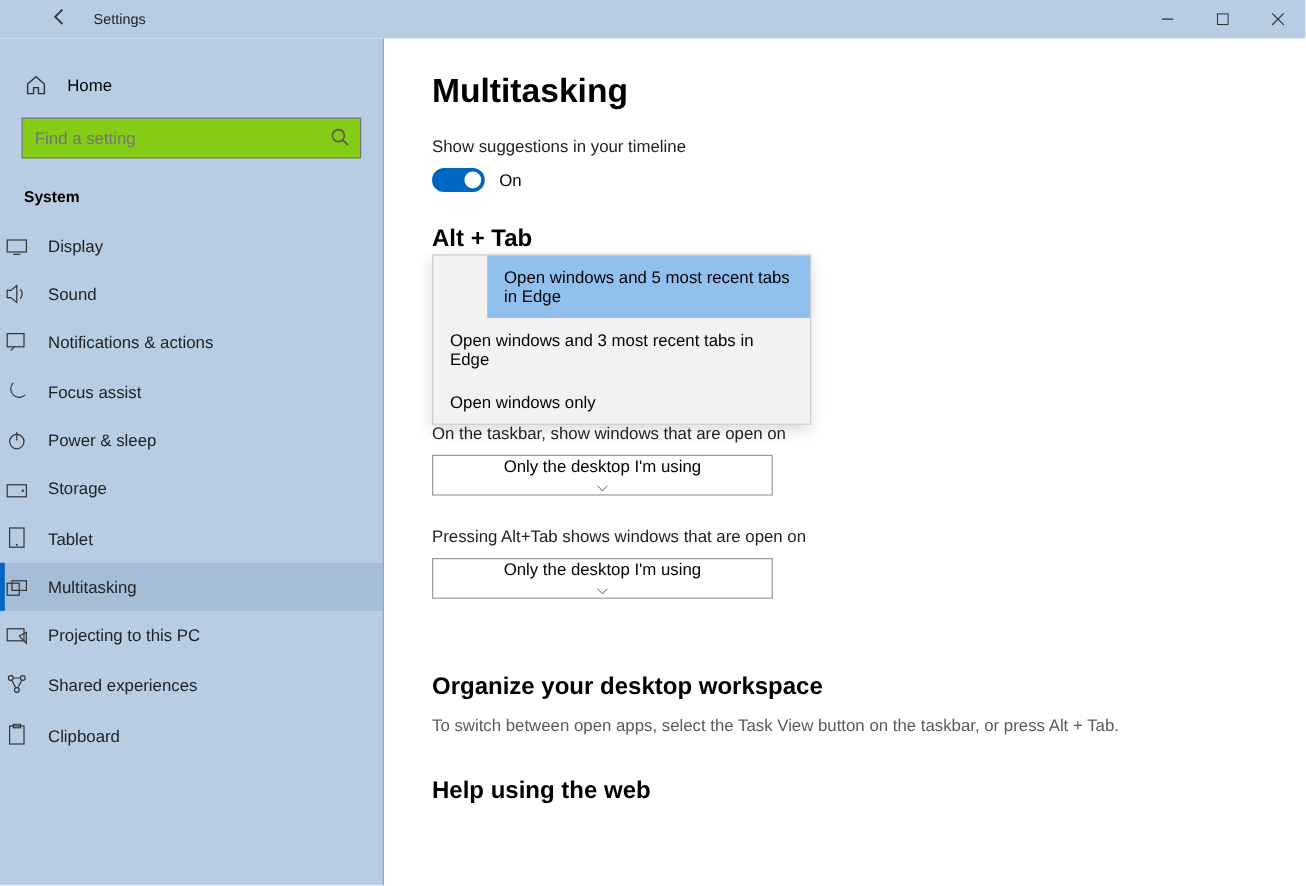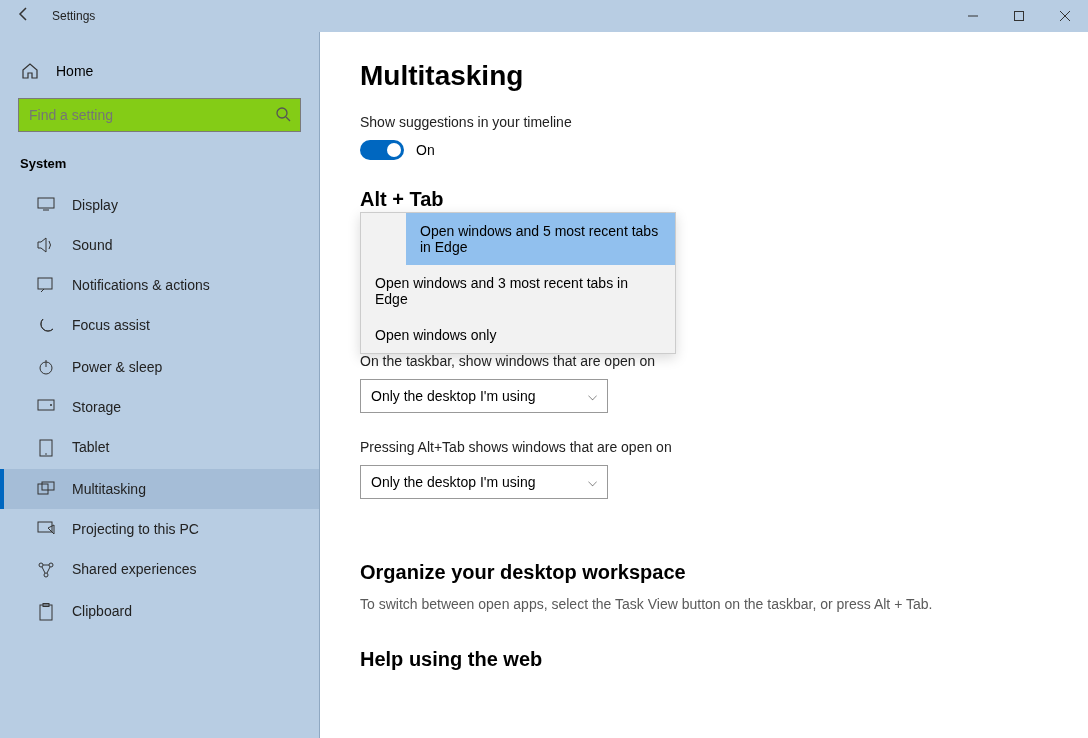--- a/index.html
+++ b/index.html
@@ -1,55 +1,55 @@
 <!DOCTYPE html>
 <html><head>
 <meta charset="utf-8">
 <style>
 * { box-sizing: border-box; margin: 0; padding: 0; font-family: "Segoe UI", sans-serif; }
 body { width: 1088px; height: 738px; overflow: hidden; background: #fff; position: relative; }
 
-.titlebar { height: 32px; display: flex; align-items: center; background: #b8cde3; }
+.titlebar { height: 32px; display: flex; align-items: center; background: #b8cde3; padding-left: 26px; }
 .titlebar .back { width: 48px; text-align: center; font-size: 16px; cursor: pointer; color: #333; }
 .titlebar .title { font-size: 12px; color: #222; padding-left: 4px; }
 .titlebar .spacer { flex: 1; }
 .titlebar .winbtn { width: 46px; height: 32px; display: flex; align-items: center; justify-content: center; cursor: pointer; }
 .titlebar .winbtn svg { width: 10px; height: 10px; }
 
 .app { display: flex; height: calc(100% - 32px); }
 
 .sidebar { width: 320px; background: #b8cde3; padding-top: 20px; position: relative; border-right: 1px solid #8fa8c2; }
 .sidebar .home { display: flex; align-items: center; padding: 10px 20px; cursor: pointer; }
 .sidebar .home .icon { width: 20px; margin-right: 16px; display:flex; align-items:center; justify-content:center; }
 .sidebar .home .label { font-size: 14px; }
 
 .search { margin: 8px 18px 18px 18px; position: relative; }
 .search input { width: 100%; height: 34px; border: 1px solid #7a7a7a; background: #84cc16; padding: 0 34px 0 10px; font-size: 14px; outline: none; }
 .search .sicon { position: absolute; right: 10px; top: 8px; color: #555; }
 
 .cat { padding: 6px 20px 14px 20px; font-size: 13px; font-weight: 600; }
 
-.navitem { display: flex; align-items: flex-start; padding: 12px 36px; cursor: pointer; position: relative; }
+.navitem { display: flex; align-items: flex-end; padding: 12px 4px; cursor: pointer; position: relative; }
 .navitem .icon { width: 20px; margin-right: 16px; display:flex; align-items:center; justify-content:center; color:#333; }
 .navitem .label { font-size: 14px; color: #222; }
 .navitem.selected { background: #a5bdd7; }
 .navitem.selected::before { content:""; position:absolute; left:0; top:0; bottom:0; width:4px; background:#0067c0; }
 
 .content { flex: 1; padding: 28px 40px 0 40px; overflow: hidden; position: relative; }
 h1 { font-size: 28px; font-weight: 600; margin-bottom: 22px; }
 .setting-label { font-size: 14px; margin-bottom: 10px; color: #222; }
 .toggle-row { display: flex; align-items: center; margin-bottom: 28px; }
 .toggle { width: 44px; height: 20px; border-radius: 10px; background: #0067c0; position: relative; margin-right: 12px; cursor: pointer; }
 .toggle .knob { position: absolute; right: 3px; top: 3px; width: 14px; height: 14px; border-radius: 50%; background: #fff; }
 .toggle-text { font-size: 14px; }
 
 h2 { font-size: 20px; font-weight: 600; margin-bottom: 12px; margin-top: 6px; }
 .desc { font-size: 14px; color: #5a5a5a; margin-bottom: 20px; }
 
-.select { width: 248px; height: 34px; border: 1px solid #999; display: flex; align-items: center; justify-content: space-between; padding: 0 10px; font-size: 14px; cursor: pointer; margin-bottom: 26px; background:#fff; }
+.select { width: 284px; height: 34px; border: 1px solid #999; display: flex; align-items: center; justify-content: space-between; padding: 0 10px; font-size: 14px; cursor: pointer; margin-bottom: 26px; background:#fff;flex-direction:column; }
 .select .chev { font-size: 12px; color: #555; }
 
 .dropdown { position: absolute; left: 40px; top: 180px; width: 316px; background: #f2f2f2; border: 1px solid #ccc; box-shadow: 0 4px 12px rgba(0,0,0,0.15); z-index: 10; }
 .dropdown .opt { padding: 10px 14px; font-size: 14px; cursor: pointer; }
 .dropdown .opt.highlight { background: #91c0ee; margin-left: 45px; }
 
 .section-gap { height: 130px; }
 </style>
 </head>
 <body>

